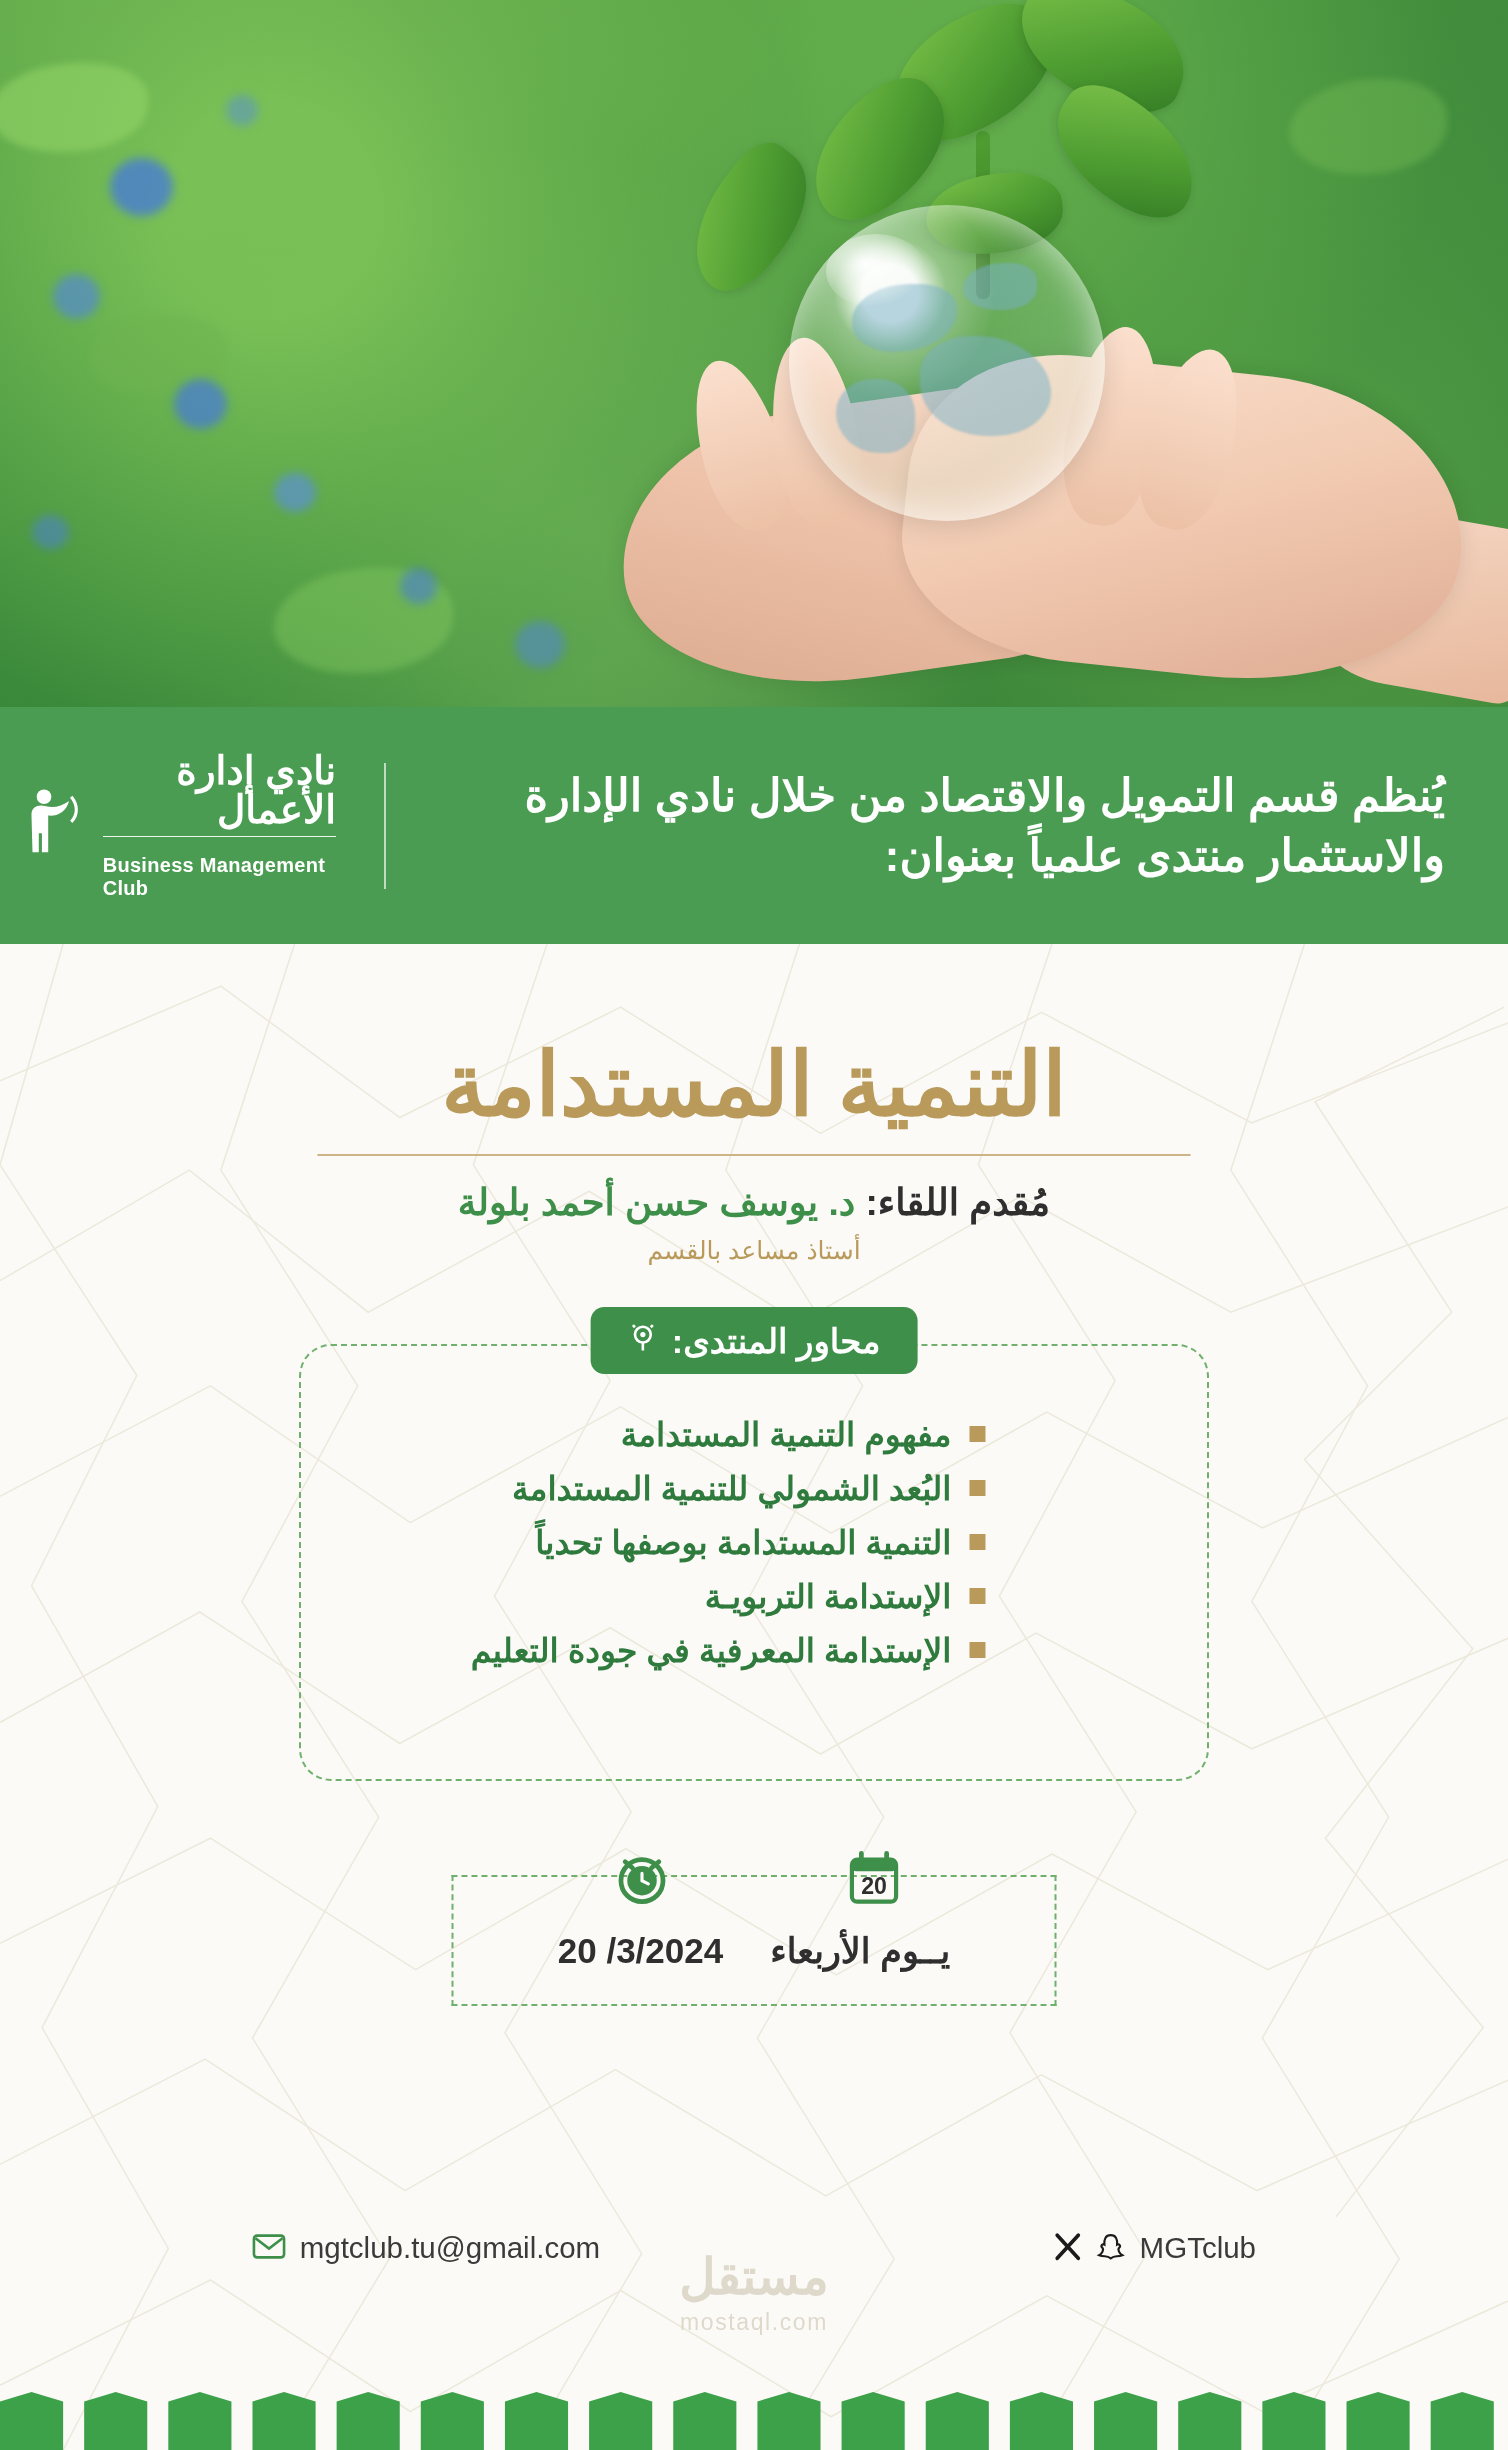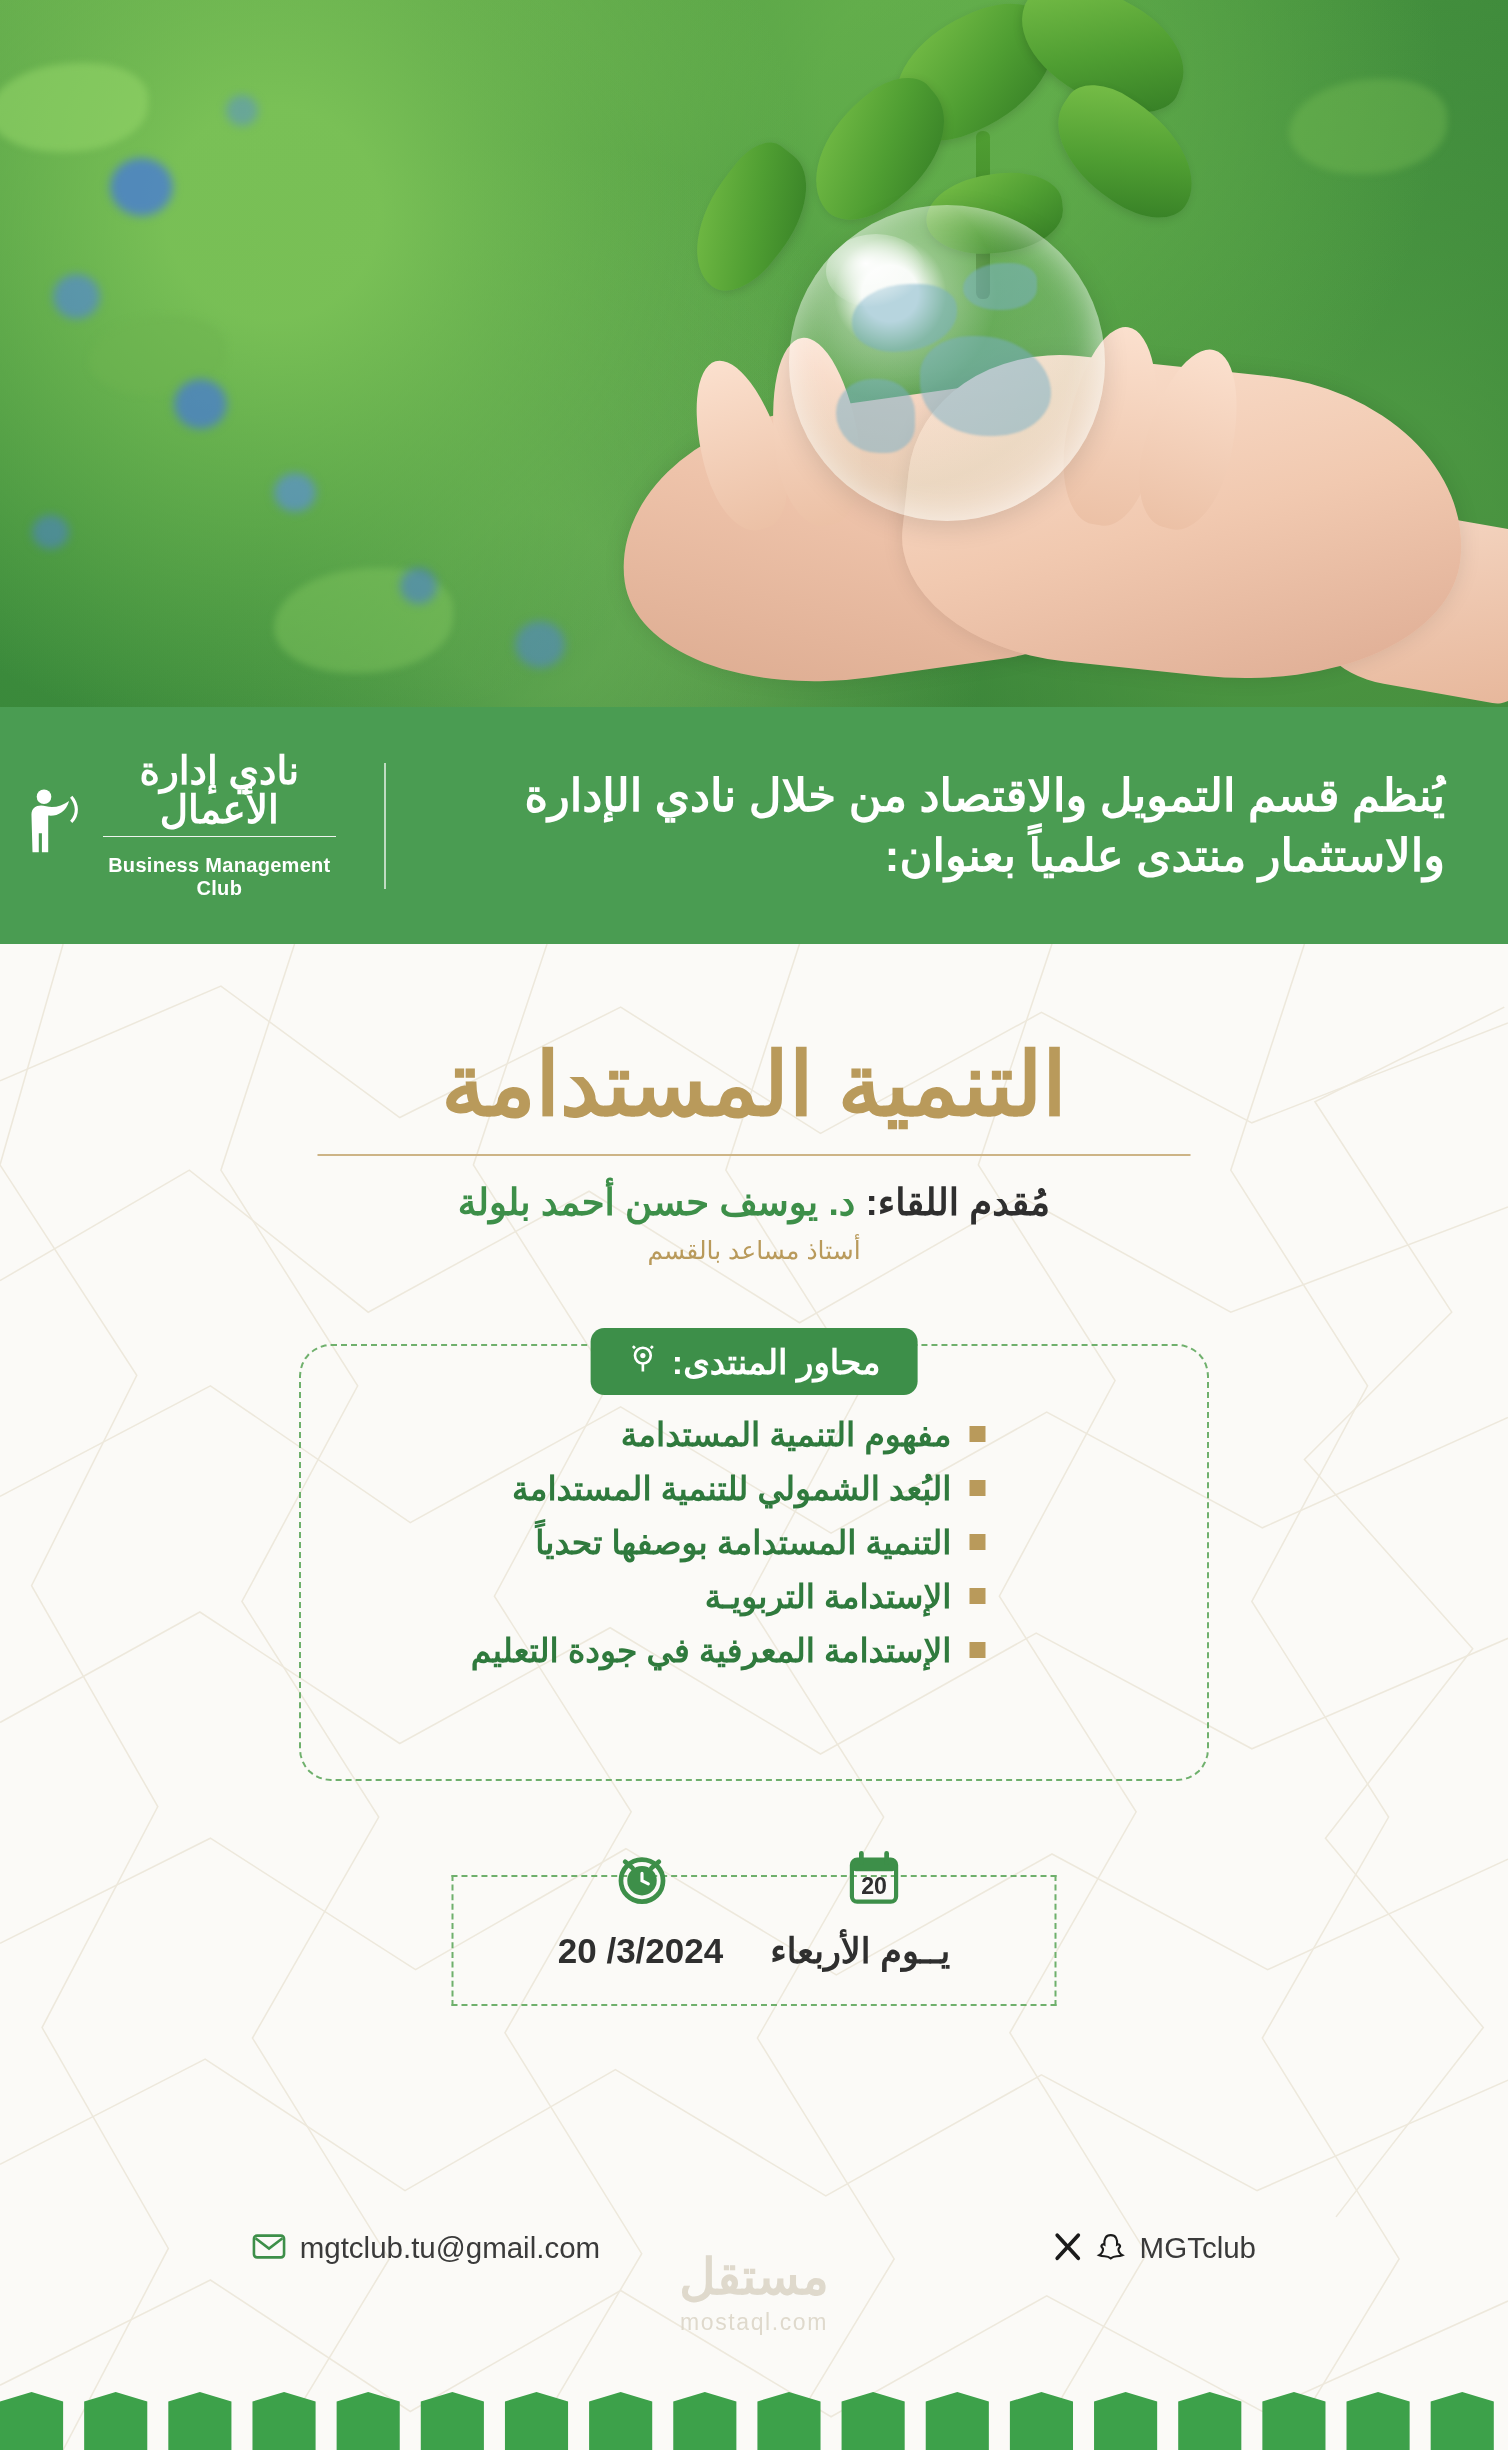--- a/index.html
+++ b/index.html
@@ -164,21 +164,21 @@
   }
   .logo {
     width: 368px;
     display: flex;
     align-items: center;
     justify-content: flex-start;
     padding-right: 32px;
     padding-left: 21px;
     gap: 13.7px;
   }
-  .logo-text { text-align: center; color: #fff; }
+  .logo-text { color: #fff; }
   .logo-ar { font-size: 39px; font-weight: 700; line-height: 1; }
   .logo-en {
     font-size: 20px; font-weight: 700; letter-spacing: 0.3px;
     border-top: 1.6px solid rgba(255,255,255,0.9);
     margin-top: 7.4px; padding-top: 17px; direction: ltr;
   }
   .logo-mark { position: relative; width: 68px; height: 84px; }
 
   
   .body-wrap {
@@ -230,21 +230,21 @@
     top: 400px;
     left: 50%;
     transform: translateX(-50%);
     width: 910px;
     height: 437px;
     border: 2.6px dashed #6fb06c;
     border-radius: 32px;
   }
   .axes-pill {
     position: absolute;
-    top: 384px;
+    top: 363px;
     left: 50%;
     transform: translateX(-50%);
     background: #3d8f49;
     color: #fff;
     font-size: 34px;
     font-weight: 700;
     padding: 13.7px 37px;
     border-radius: 13.7px;
     display: flex;
     align-items: center;

